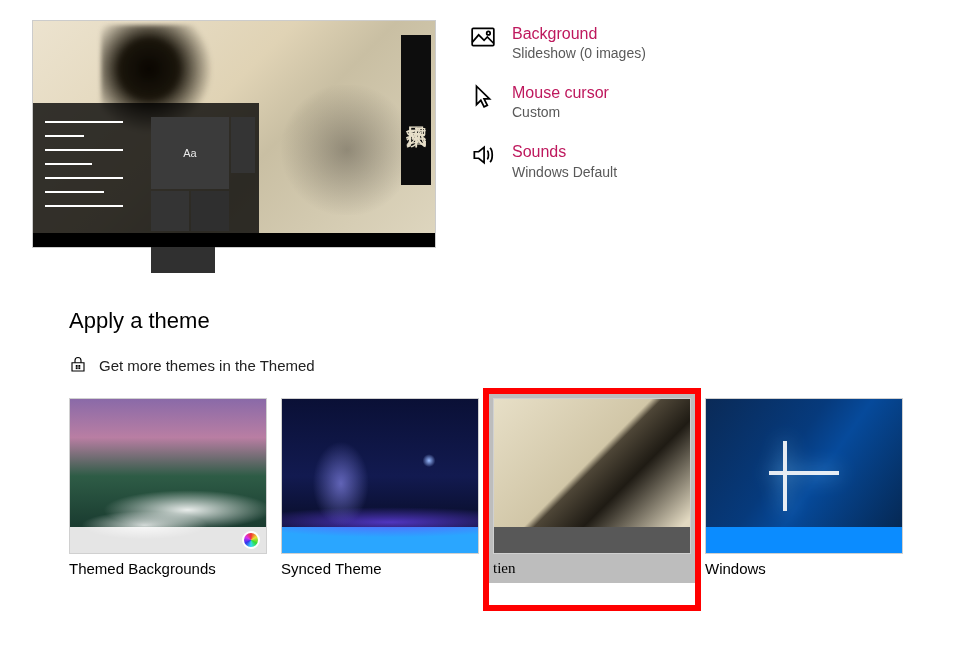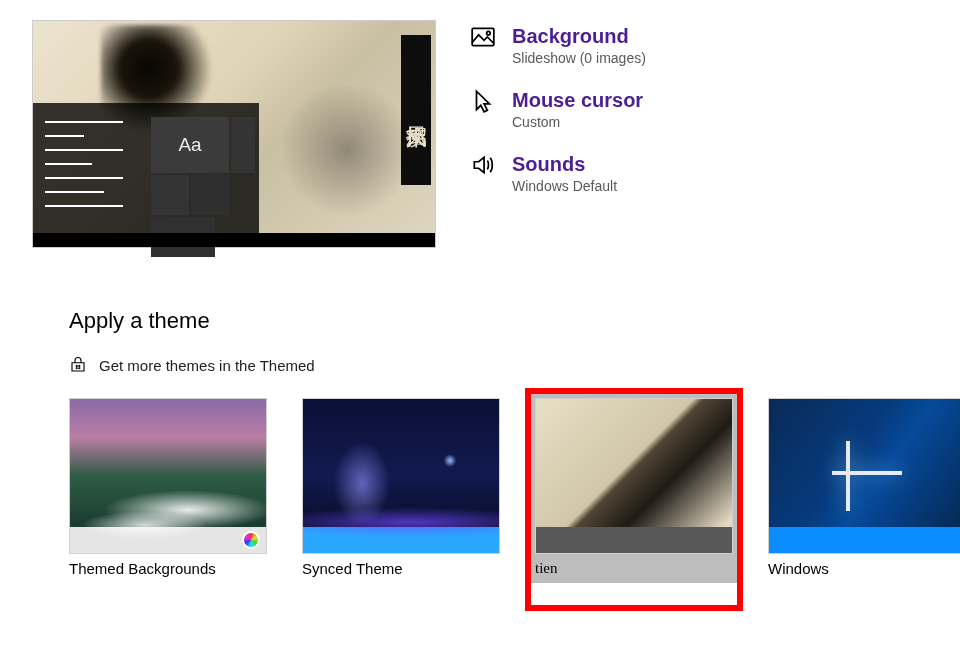--- a/index.html
+++ b/index.html
@@ -46,40 +46,40 @@
   .theme-preview .taskbar {
     position:absolute; left:0; bottom:0; right:0; height:14px;
     background:#000;
   }
   .start .lines { position:absolute; left:12px; top:18px; width:78px; }
   .start .lines div { height:2px; background:#fff; margin-bottom:12px; }
   .start .lines div:nth-child(2){width:50%;}
   .start .lines div:nth-child(4){width:60%;}
   .start .lines div:nth-child(6){width:75%;}
   .start .tiles { position:absolute; left:118px; top:14px; width:104px; display:flex; flex-wrap:wrap; gap:2px; }
-  .start .tile-lg { width:78px; height:56px; background:#3b3b3b; color:#e8e8e8; display:flex;align-items:center;justify-content:center;font-size:19px;}
+  .start .tile-lg { width:78px; height:72px; background:#3b3b3b; color:#e8e8e8; display:flex;align-items:center;justify-content:center;font-size:11px;}
   .start .tile-tall { width:24px; height:56px; background:#343434; }
   .start .tile-sm { width:38px; height:40px; background:#343434; }
   .start .tile-sm2 { width:38px; height:40px; background:#2f2f2f; }
   .start .tile-wd { width:64px; height:40px; background:#303030; }
 
   
   .settings-list { display:flex; flex-direction:column; gap:22px; padding-top:4px; }
   .setting-row { display:flex; gap:16px; align-items:flex-start; cursor:pointer; }
   .setting-row svg { width:26px; height:26px; fill:none; stroke:#000; stroke-width:1.6; flex:0 0 auto; }
-  .setting-row .label { font-size:20px; color:#4c1d95; line-height:1.2;font-weight:bold; }
+  .setting-row .label { font-size:16px; color:#be185d; line-height:1.2; }
   .setting-row .value { font-size:14px; color:#595959; margin-top:2px; }
 
   
   .apply-section { margin-top:60px;margin-left:37px; }
   .apply-title { font-size:22px; font-weight:400; }
   .store-link { display:flex; align-items:center; gap:12px; margin-top:22px; color:#222; cursor:pointer; font-size:15px;}
   .store-link svg { width:18px; height:18px; stroke:#000; fill:none; stroke-width:1.5;}
 
-  .theme-cards { display:flex; gap:35px; margin-top:24px; }
+  .theme-cards { display:flex; gap:14px; margin-top:24px; }
   .theme-card { width:198px; cursor:pointer; }
   .theme-card .thumb { width:198px; height:156px; position:relative; background:#223; border:1px solid #d0d0d0; overflow:hidden;}
   .theme-card .footer-strip { position:absolute; left:0; right:0; bottom:0; height:26px; }
   .theme-card .name { font-size:15px; margin-top:6px; color:#000; }
 
   
   .thumb.t1 { background:linear-gradient(to bottom,#8a6aa8 0%,#b97ea3 25%,#2e5c46 50%,#0f2a24 100%); }
   .thumb.t1::after{ content:""; position:absolute; inset:0;
      background:
        radial-gradient(ellipse 120px 28px at 60% 72%, rgba(255,255,255,.9), transparent 70%),

